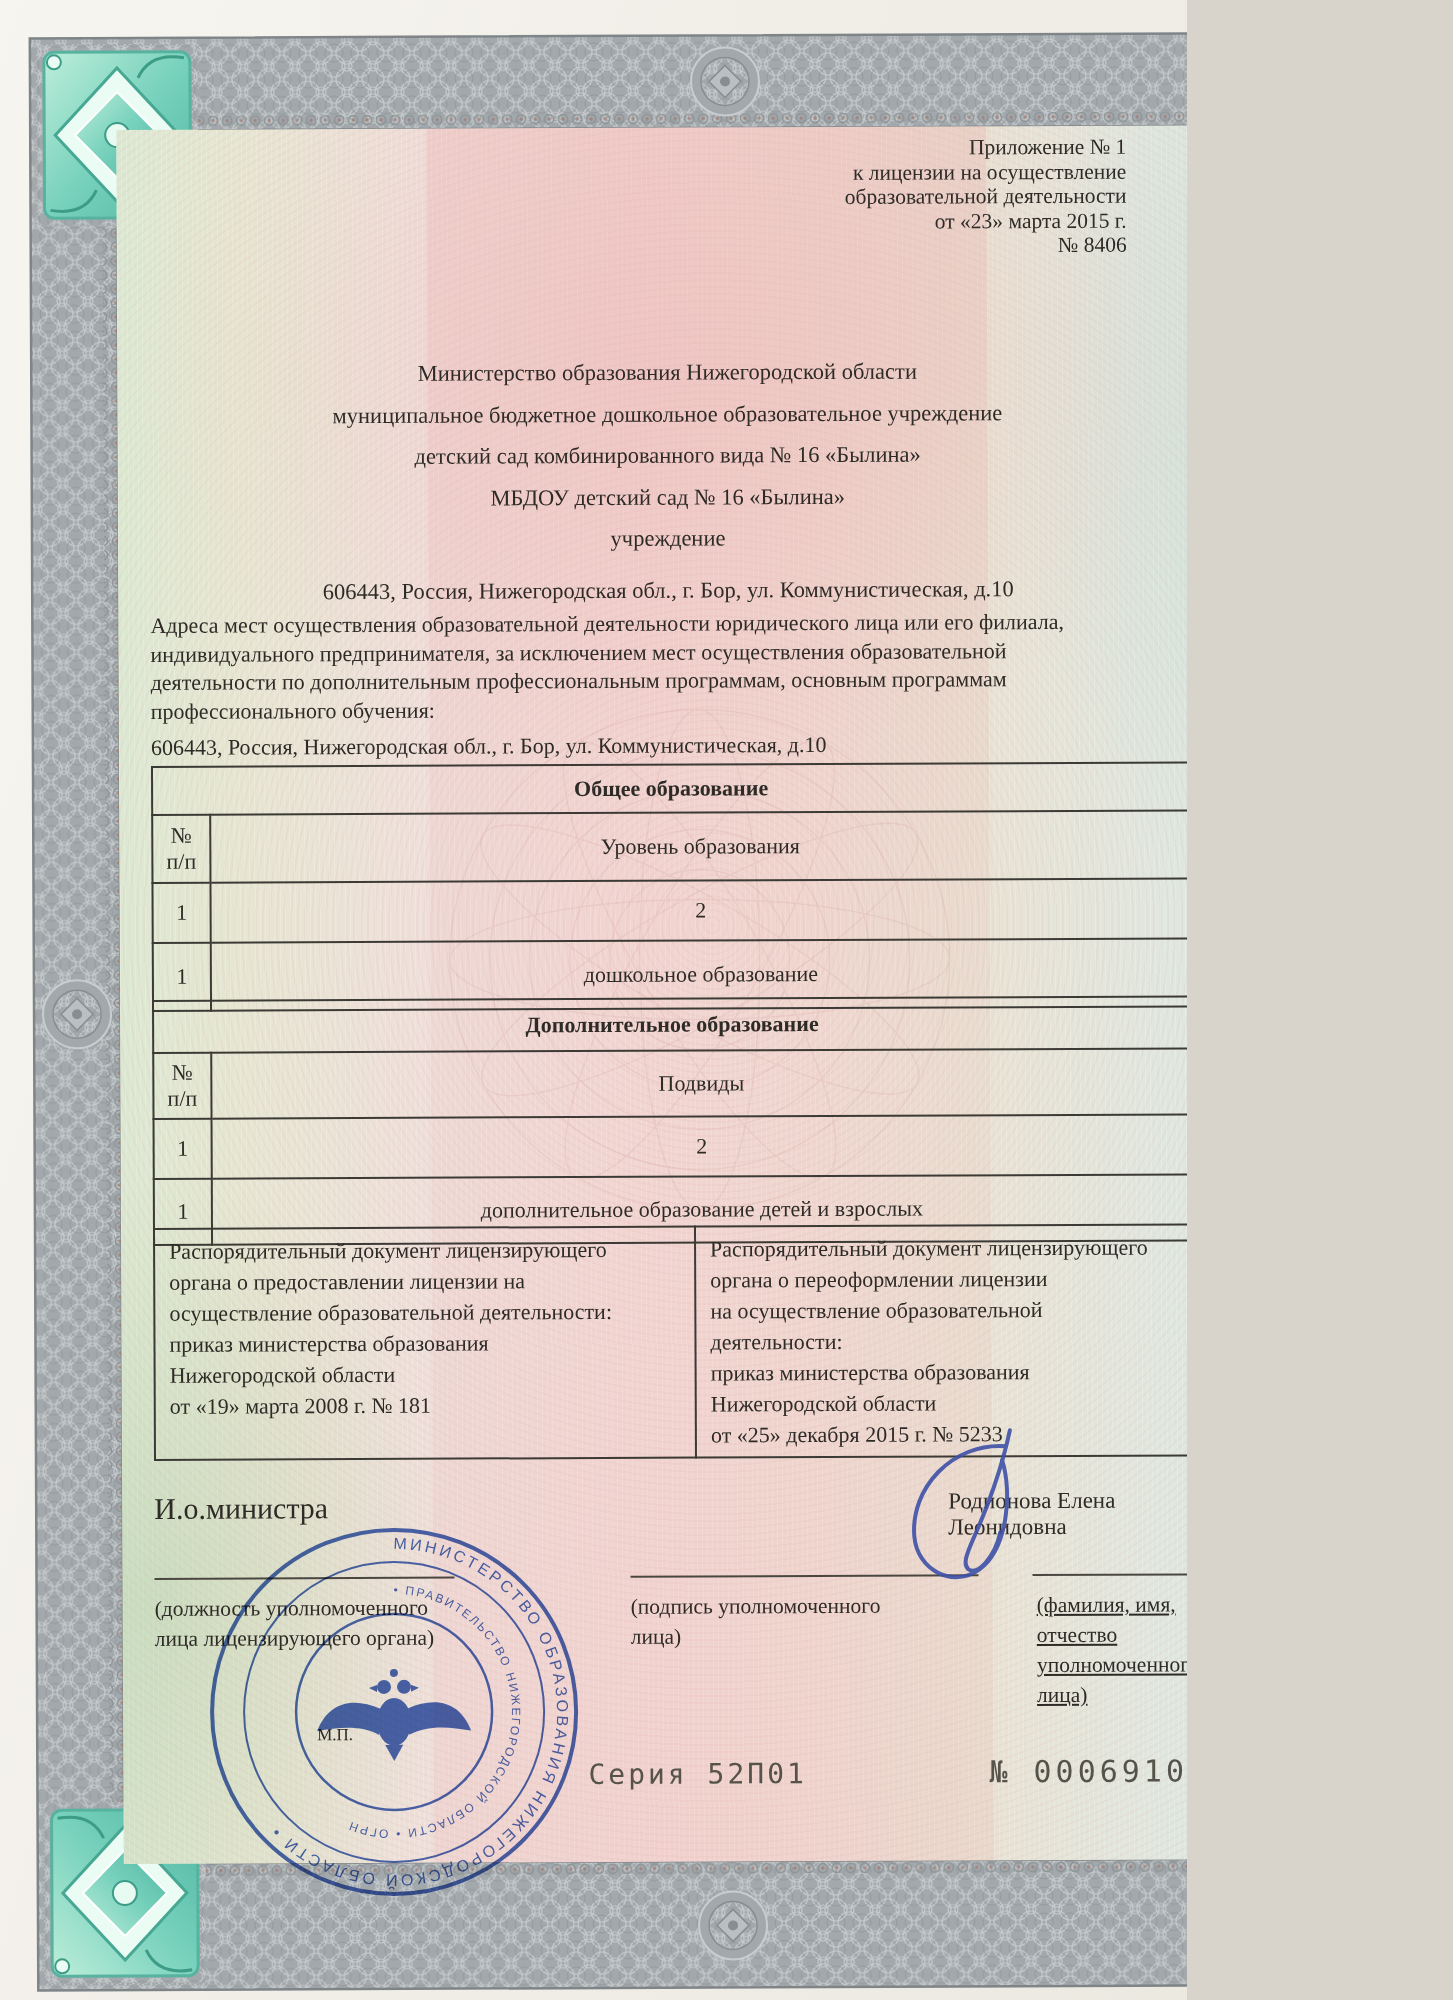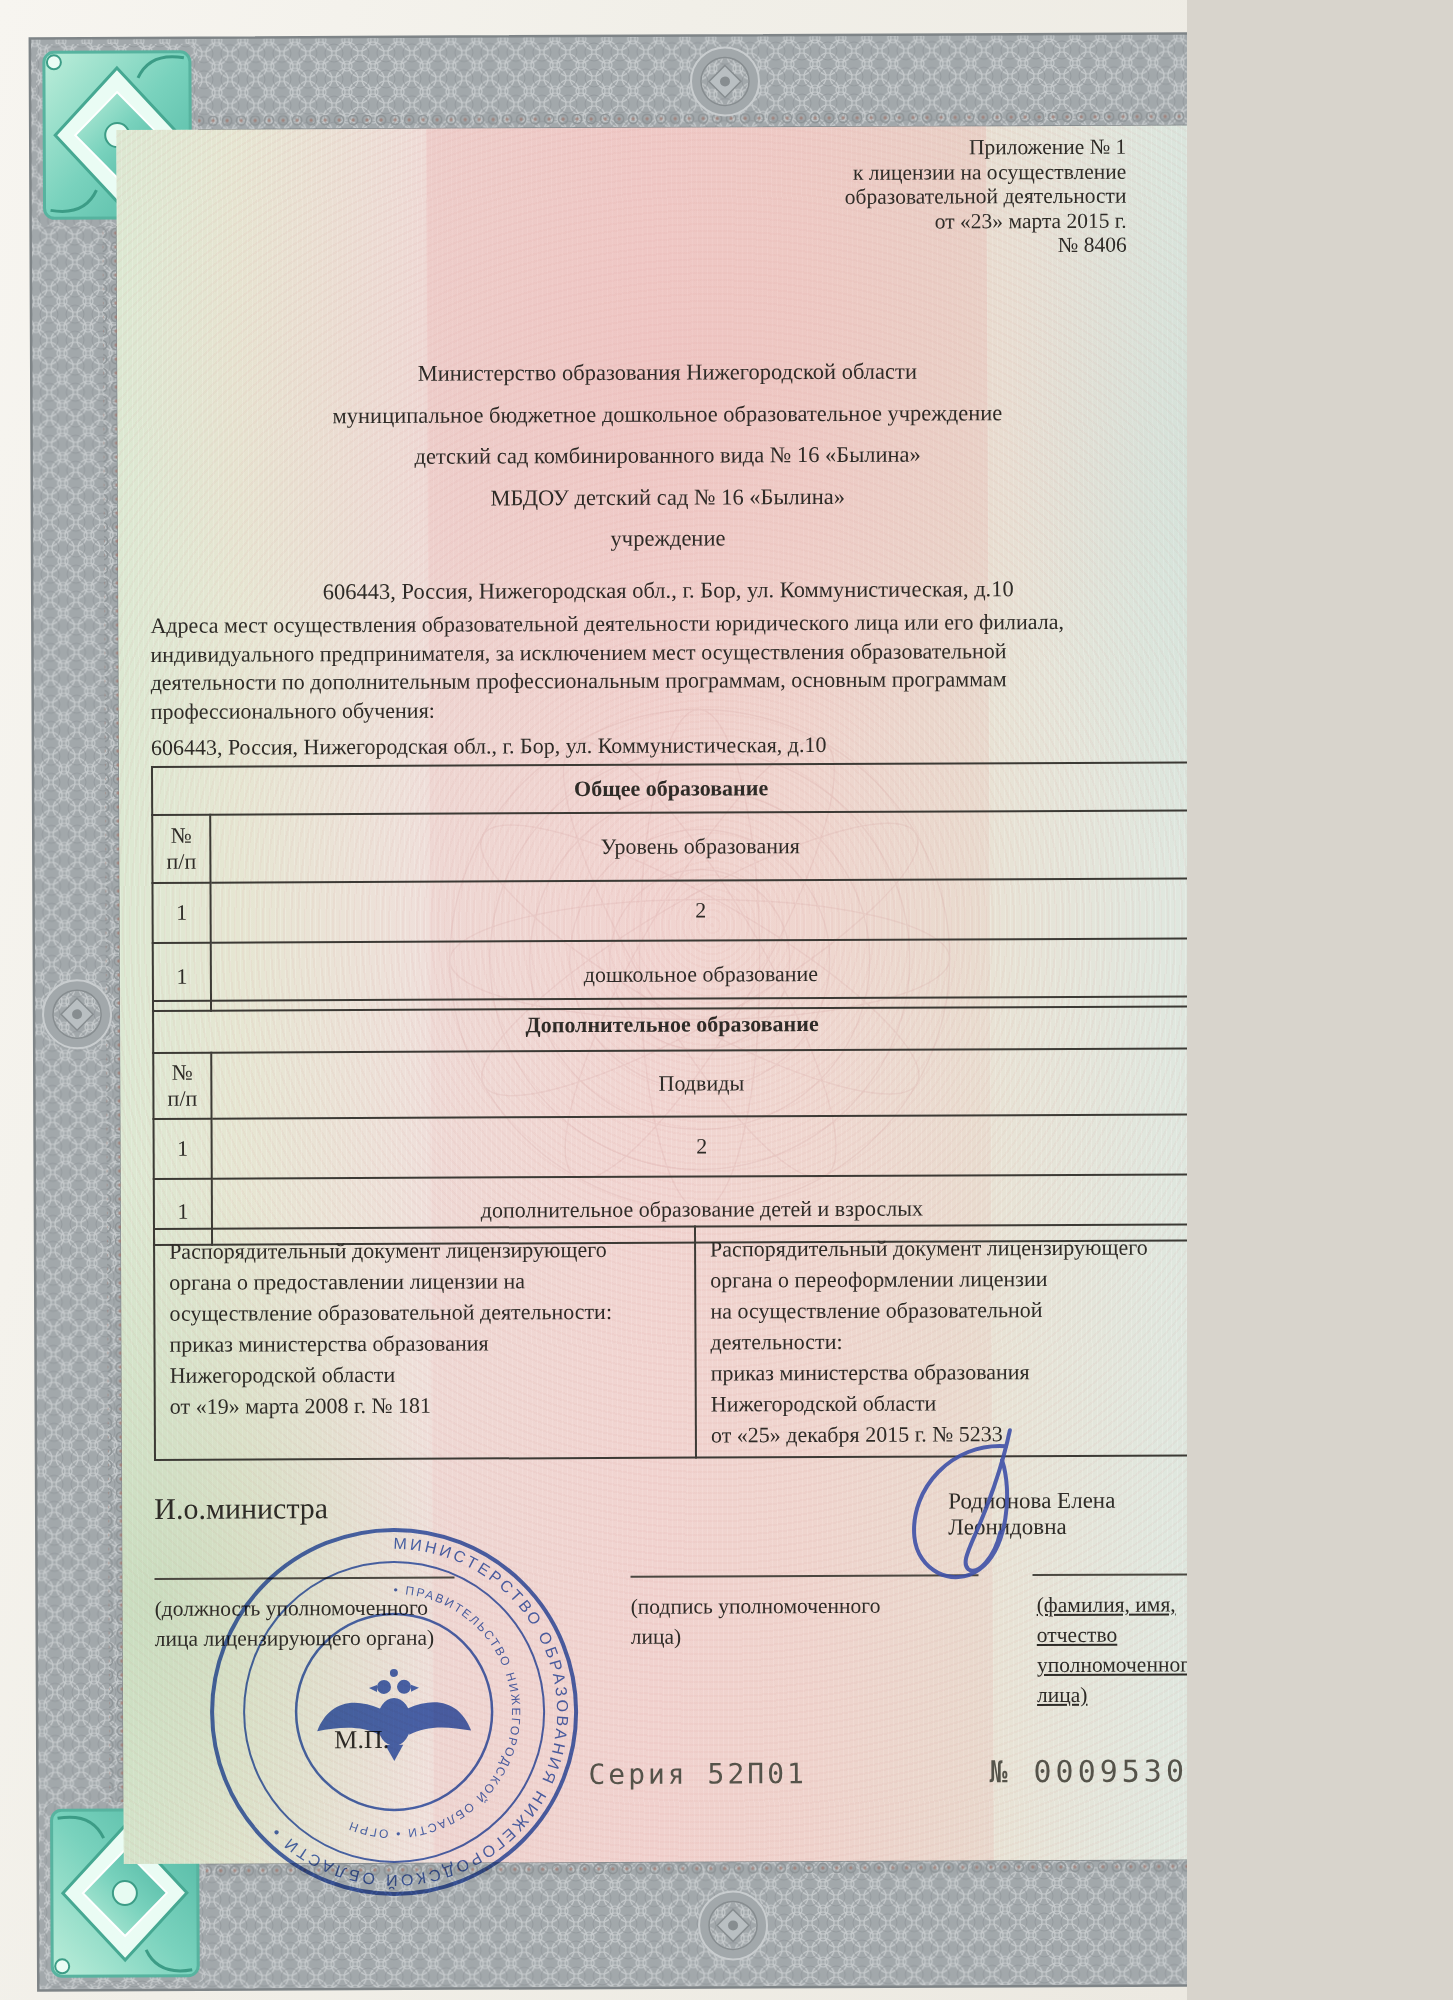--- a/index.html
+++ b/index.html
@@ -32,21 +32,21 @@
   .tbl .pre{white-space:pre-line;line-height:26px;}
   .bold{font-weight:bold;}
   .ordcell{text-align:left !important;vertical-align:top !important;padding:6px 14px !important;
     line-height:31px;white-space:pre-line;}
   .pos{left:152px;top:1490px;font-size:30px;}
   .fio{left:946px;top:1490px;font-size:23px;}
   .rule{position:absolute;top:1576px;border-top:2px solid #4a4740;height:0;}
   .rule1{left:152px;width:300px;} .rule2{left:628px;width:348px;} .rule3{left:1030px;width:270px;}
   .cap{font-size:21.5px;line-height:30px;white-space:pre-line;}
   .cap1{left:152px;top:1592px;} .cap2{left:628px;top:1592px;} .cap3{left:1034px;top:1592px;text-decoration:underline;}
-  .mp{left:331px;top:1724px;font-size:26px;}
+  .mp{left:314px;top:1724px;font-size:17px;}
   .serial{font-family:"DejaVu Sans Mono",monospace;color:#55534a;text-align:center;}
   .series{left:585px;top:1758px;font-size:28px;letter-spacing:3px;}
   .number{left:986px;top:1756px;font-size:30px;letter-spacing:4px;}
   .printer{left:1374px;top:1095px;height:360px;writing-mode:vertical-rl;transform:rotate(180deg);
     font-family:"Liberation Sans",sans-serif;font-size:9.5px;color:#9c4040;letter-spacing:.4px;}
   .stamp{position:absolute;left:196px;top:1516px;opacity:.85;mix-blend-mode:multiply;}
   .sig{position:absolute;left:880px;top:1420px;opacity:.9;}
   .watermark{position:absolute;left:420px;top:620px;opacity:.16;pointer-events:none;}
 </style>
 </head>
@@ -300,18 +300,18 @@
       <circle cx="185" cy="170" r="7"></circle>
           <circle cx="205" cy="170" r="7"></circle>
       <path d="M 178 168 l -8 3 l 8 4 Z"></path>
           <path d="M 212 168 l 8 3 l -8 4 Z"></path>
       <circle cx="195" cy="156" r="4"></circle>
       <path d="M 186 228 l 9 16 l 9 -16 Z"></path>
     </g>
   </svg>
 
   <div class="t serial series">Серия 52П01</div>
-  <div class="t serial number">№ 0009530</div>
+  <div class="t serial number">№ 0006910</div>
 
   <div class="t printer">ЗАО «СИБПРО», Новосибирск, 2015, «А». Лицензия ФНС России № 05-05-09/003.</div>
 
  </div>
 </div>
 
 </body></html>

